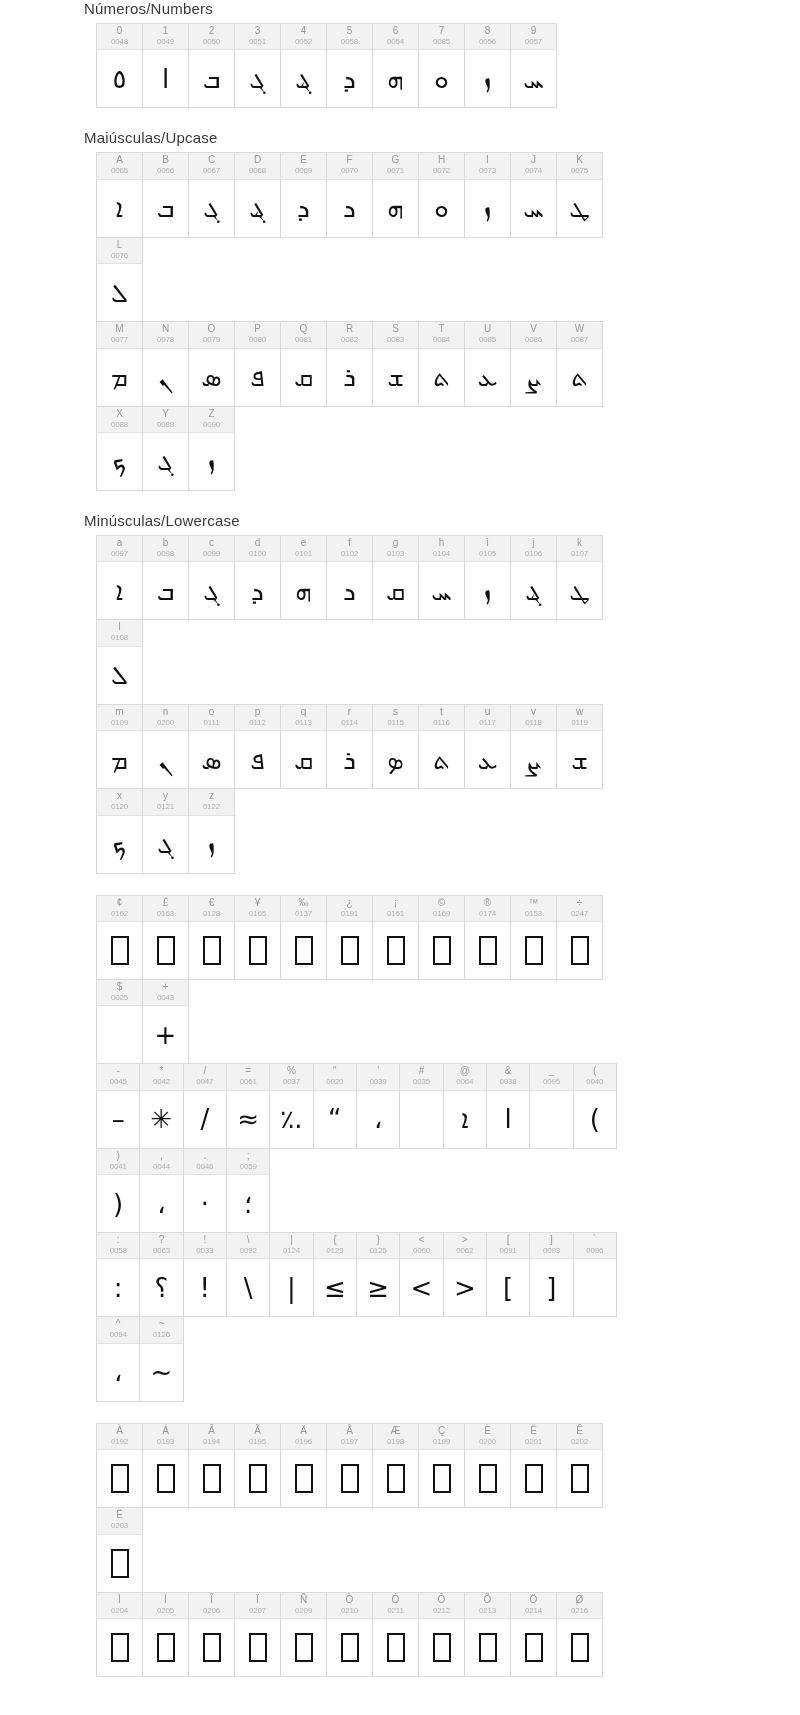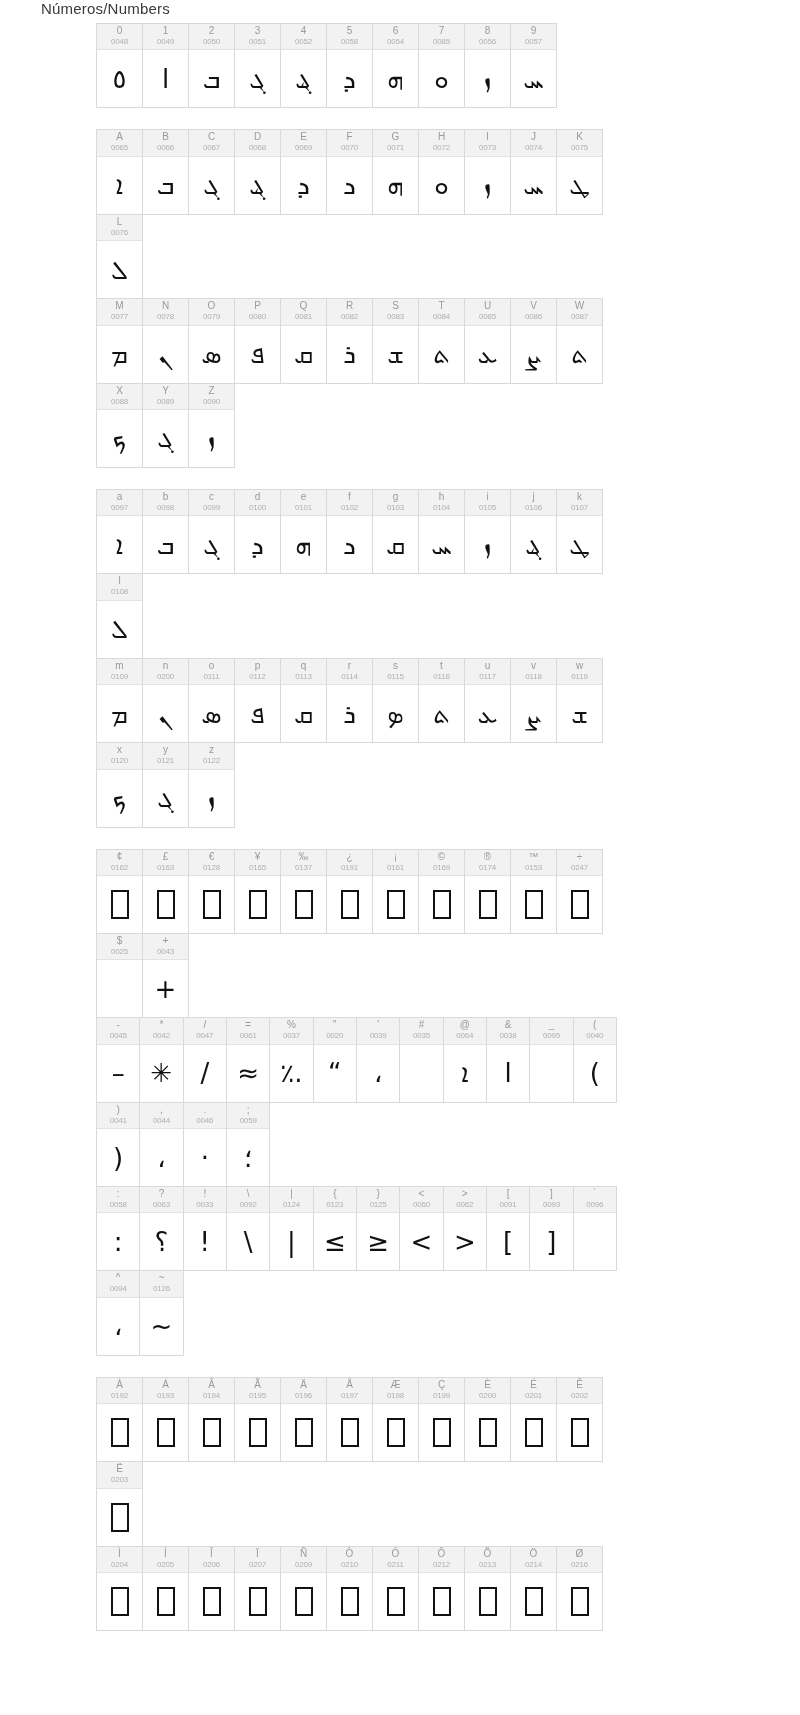--- a/index.html
+++ b/index.html
@@ -18,21 +18,21 @@
     padding: 0 0 12px 0;
   }
   .section {
     margin: 0 0 22px 0;
   }
   .section-title {
     font-size: 15px;
     color: #3a3a3a;
     font-weight: normal;
     margin: 0 0 6px 0;
-    padding-left: 41px;
+    padding-left: 84px;
     letter-spacing: 0.2px;
   }
   .grid {
     margin-left: 96px;
     display: flex;
     flex-wrap: wrap;
     width: 532px;
   }
   .cell {
     width: 47px;
@@ -161,20 +161,21 @@
         <div class="cell">
           <div class="hdr">
             <span class="chr">9</span>
             <span class="code">0057</span>
           </div>
           <div class="glyph">ܚ</div>
         </div>
       </div>
     </div>
     <div class="section">
+      <div class="section-title">Maiúsculas/Upcase</div>
       <div class="grid">
         <div class="cell">
           <div class="hdr">
             <span class="chr">A</span>
             <span class="code">0065</span>
           </div>
           <div class="glyph">ܐ</div>
         </div>
         <div class="cell">
           <div class="hdr">
@@ -351,20 +352,21 @@
         <div class="cell">
           <div class="hdr">
             <span class="chr">Z</span>
             <span class="code">0090</span>
           </div>
           <div class="glyph">ܙ</div>
         </div>
       </div>
     </div>
     <div class="section">
+      <div class="section-title">Minúsculas/Lowercase</div>
       <div class="grid">
         <div class="cell">
           <div class="hdr">
             <span class="chr">a</span>
             <span class="code">0097</span>
           </div>
           <div class="glyph">ܐ</div>
         </div>
         <div class="cell">
           <div class="hdr">

